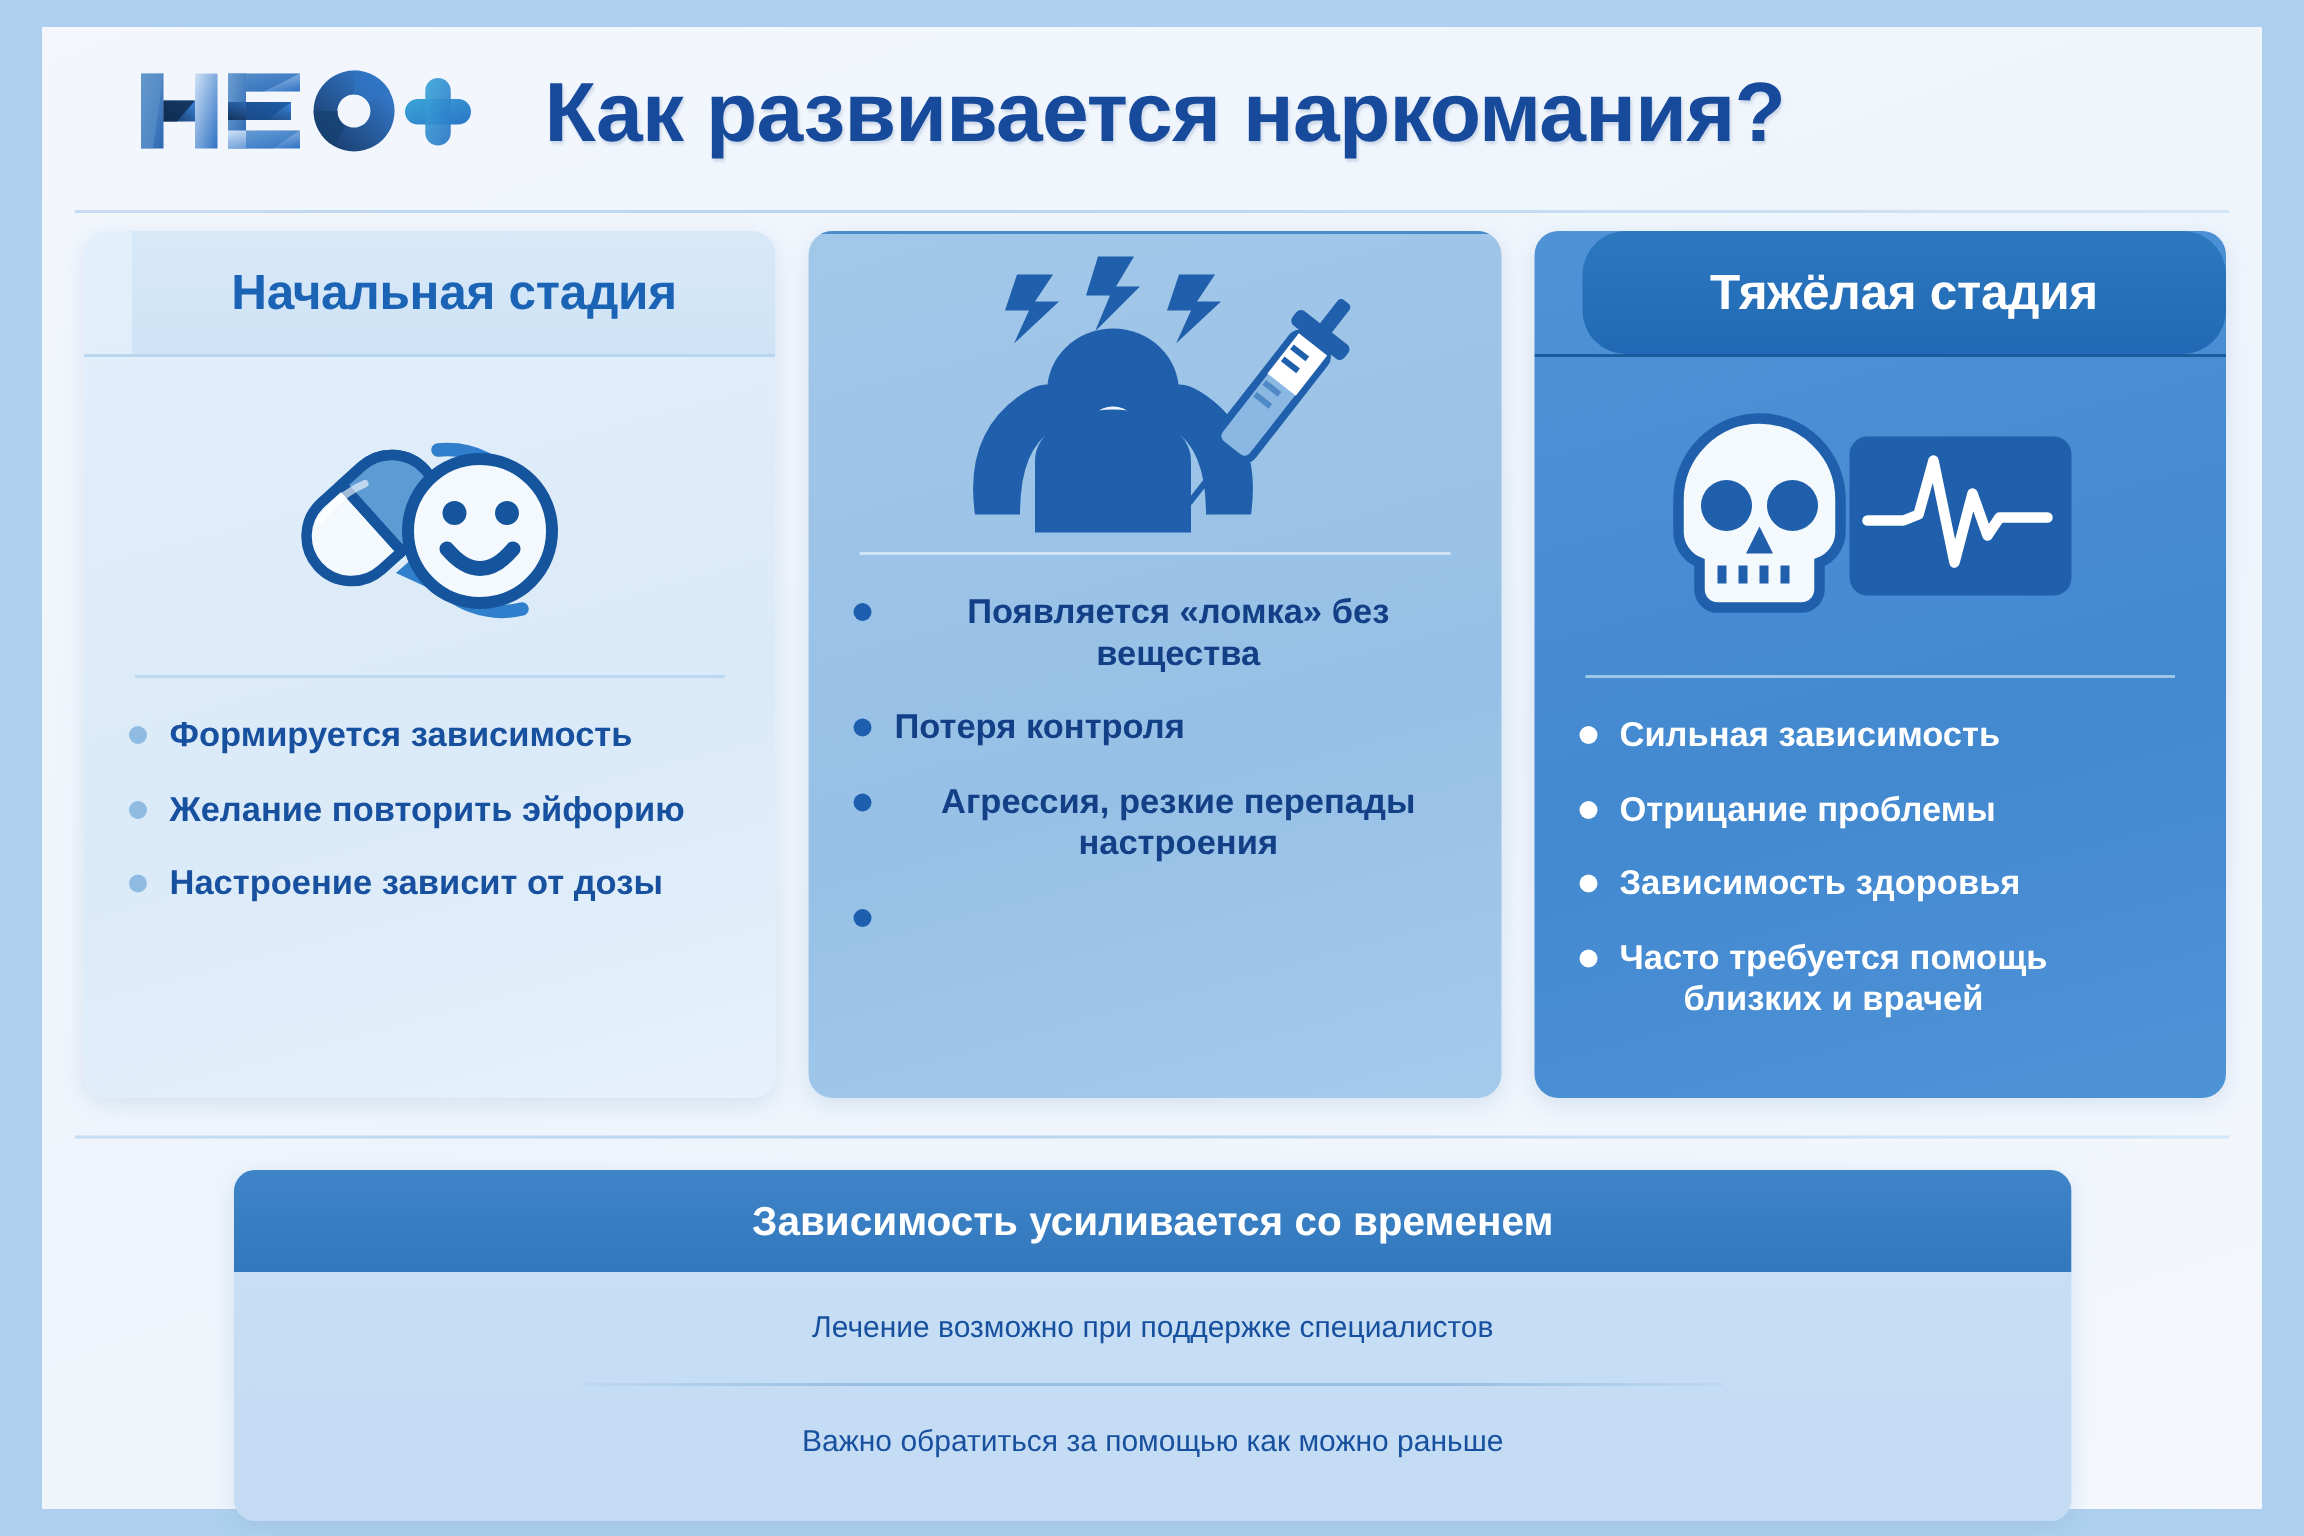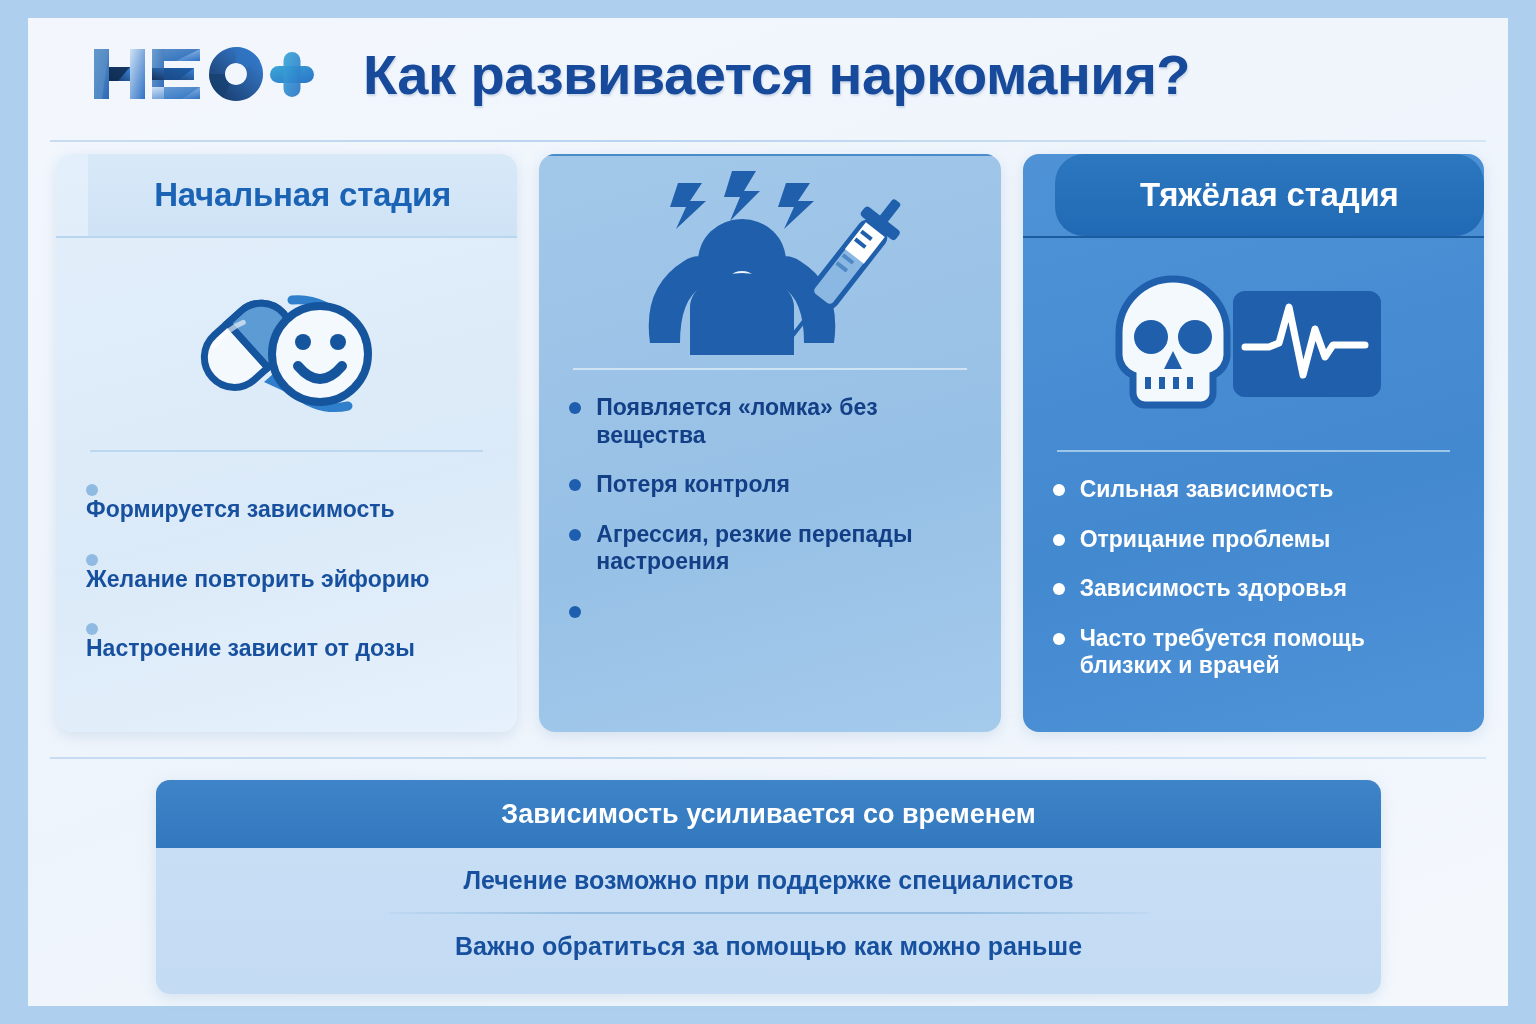--- a/index.html
+++ b/index.html
@@ -100,20 +100,21 @@
   .card-icon svg { display: block; }
   .card-divider {
     height: 2px;
     margin: 0 34px 24px 34px;
   }
   .bullets {
     list-style: none;
     margin: 0;
     padding: 0 26px 0 30px;
     flex: 1 1 auto;
+    text-align: center;
   }
   .bullets li {
     display: flex;
     align-items: flex-start;
     margin-bottom: 22px;
     font-size: 23px;
     font-weight: bold;
     line-height: 1.20;
   }
   .bullets li .dot {
@@ -124,21 +125,21 @@
     margin-right: 15px;
     margin-top: 8px;
   }
   .bullets li .btxt { white-space: pre-line; }
 
   
   .card-1 { background: linear-gradient(165deg, #e3effb 0%, #dbeaf8 60%, #e6f1fc 100%); }
   .card-1 .card-head { background: linear-gradient(180deg, #d8e9f8 0%, #cfe3f6 100%); color: #1b63b5; }
   .card-1 .card-head-rule { background: #b9d6ef; }
   .card-1 .card-divider { background: #bcd8f0; }
-  .card-1 .bullets li { color: #17509e; flex-direction: column; }
+  .card-1 .bullets li { color: #17509e; }
   .card-1 .dot { background: #8fbbe2; }
 
   
   .card-2 { background: linear-gradient(165deg, #a2c8e9 0%, #97c0e6 60%, #a4cbec 100%); }
   .card-2 .card-head { background: linear-gradient(180deg, #6ba5da 0%, #5a99d3 100%); color: #ffffff; }
   .card-2 .card-head-rule { background: #4a8cc9; }
   .card-2 .card-divider { background: #cfe3f5; }
   .card-2 .bullets li { color: #123f86; }
   .card-2 .dot { background: #1d5fae; }
 
@@ -165,27 +166,27 @@
     height: 68px;
     display: flex;
     align-items: center;
     justify-content: center;
     background: linear-gradient(180deg, #3f84c8 0%, #3278be 100%);
     color: #ffffff;
     font-size: 27px;
     font-weight: bold;
   }
   .footer-row {
-    height: 64px;
+    height: 74px;
     display: flex;
     align-items: center;
     justify-content: center;
     color: #17509e;
-    font-size: 25px;
-    font-weight: bold;
+    font-size: 20px;
+    font-weight: normal;
   }
   .footer-divider {
     height: 2px;
     width: 760px;
     margin: 0 auto;
     background: linear-gradient(to right, rgba(150,190,225,0.15), #96bee1 25%, #96bee1 75%, rgba(150,190,225,0.15));
   }
   .footer-pad { height: 16px; }
 </style>
 </head>

